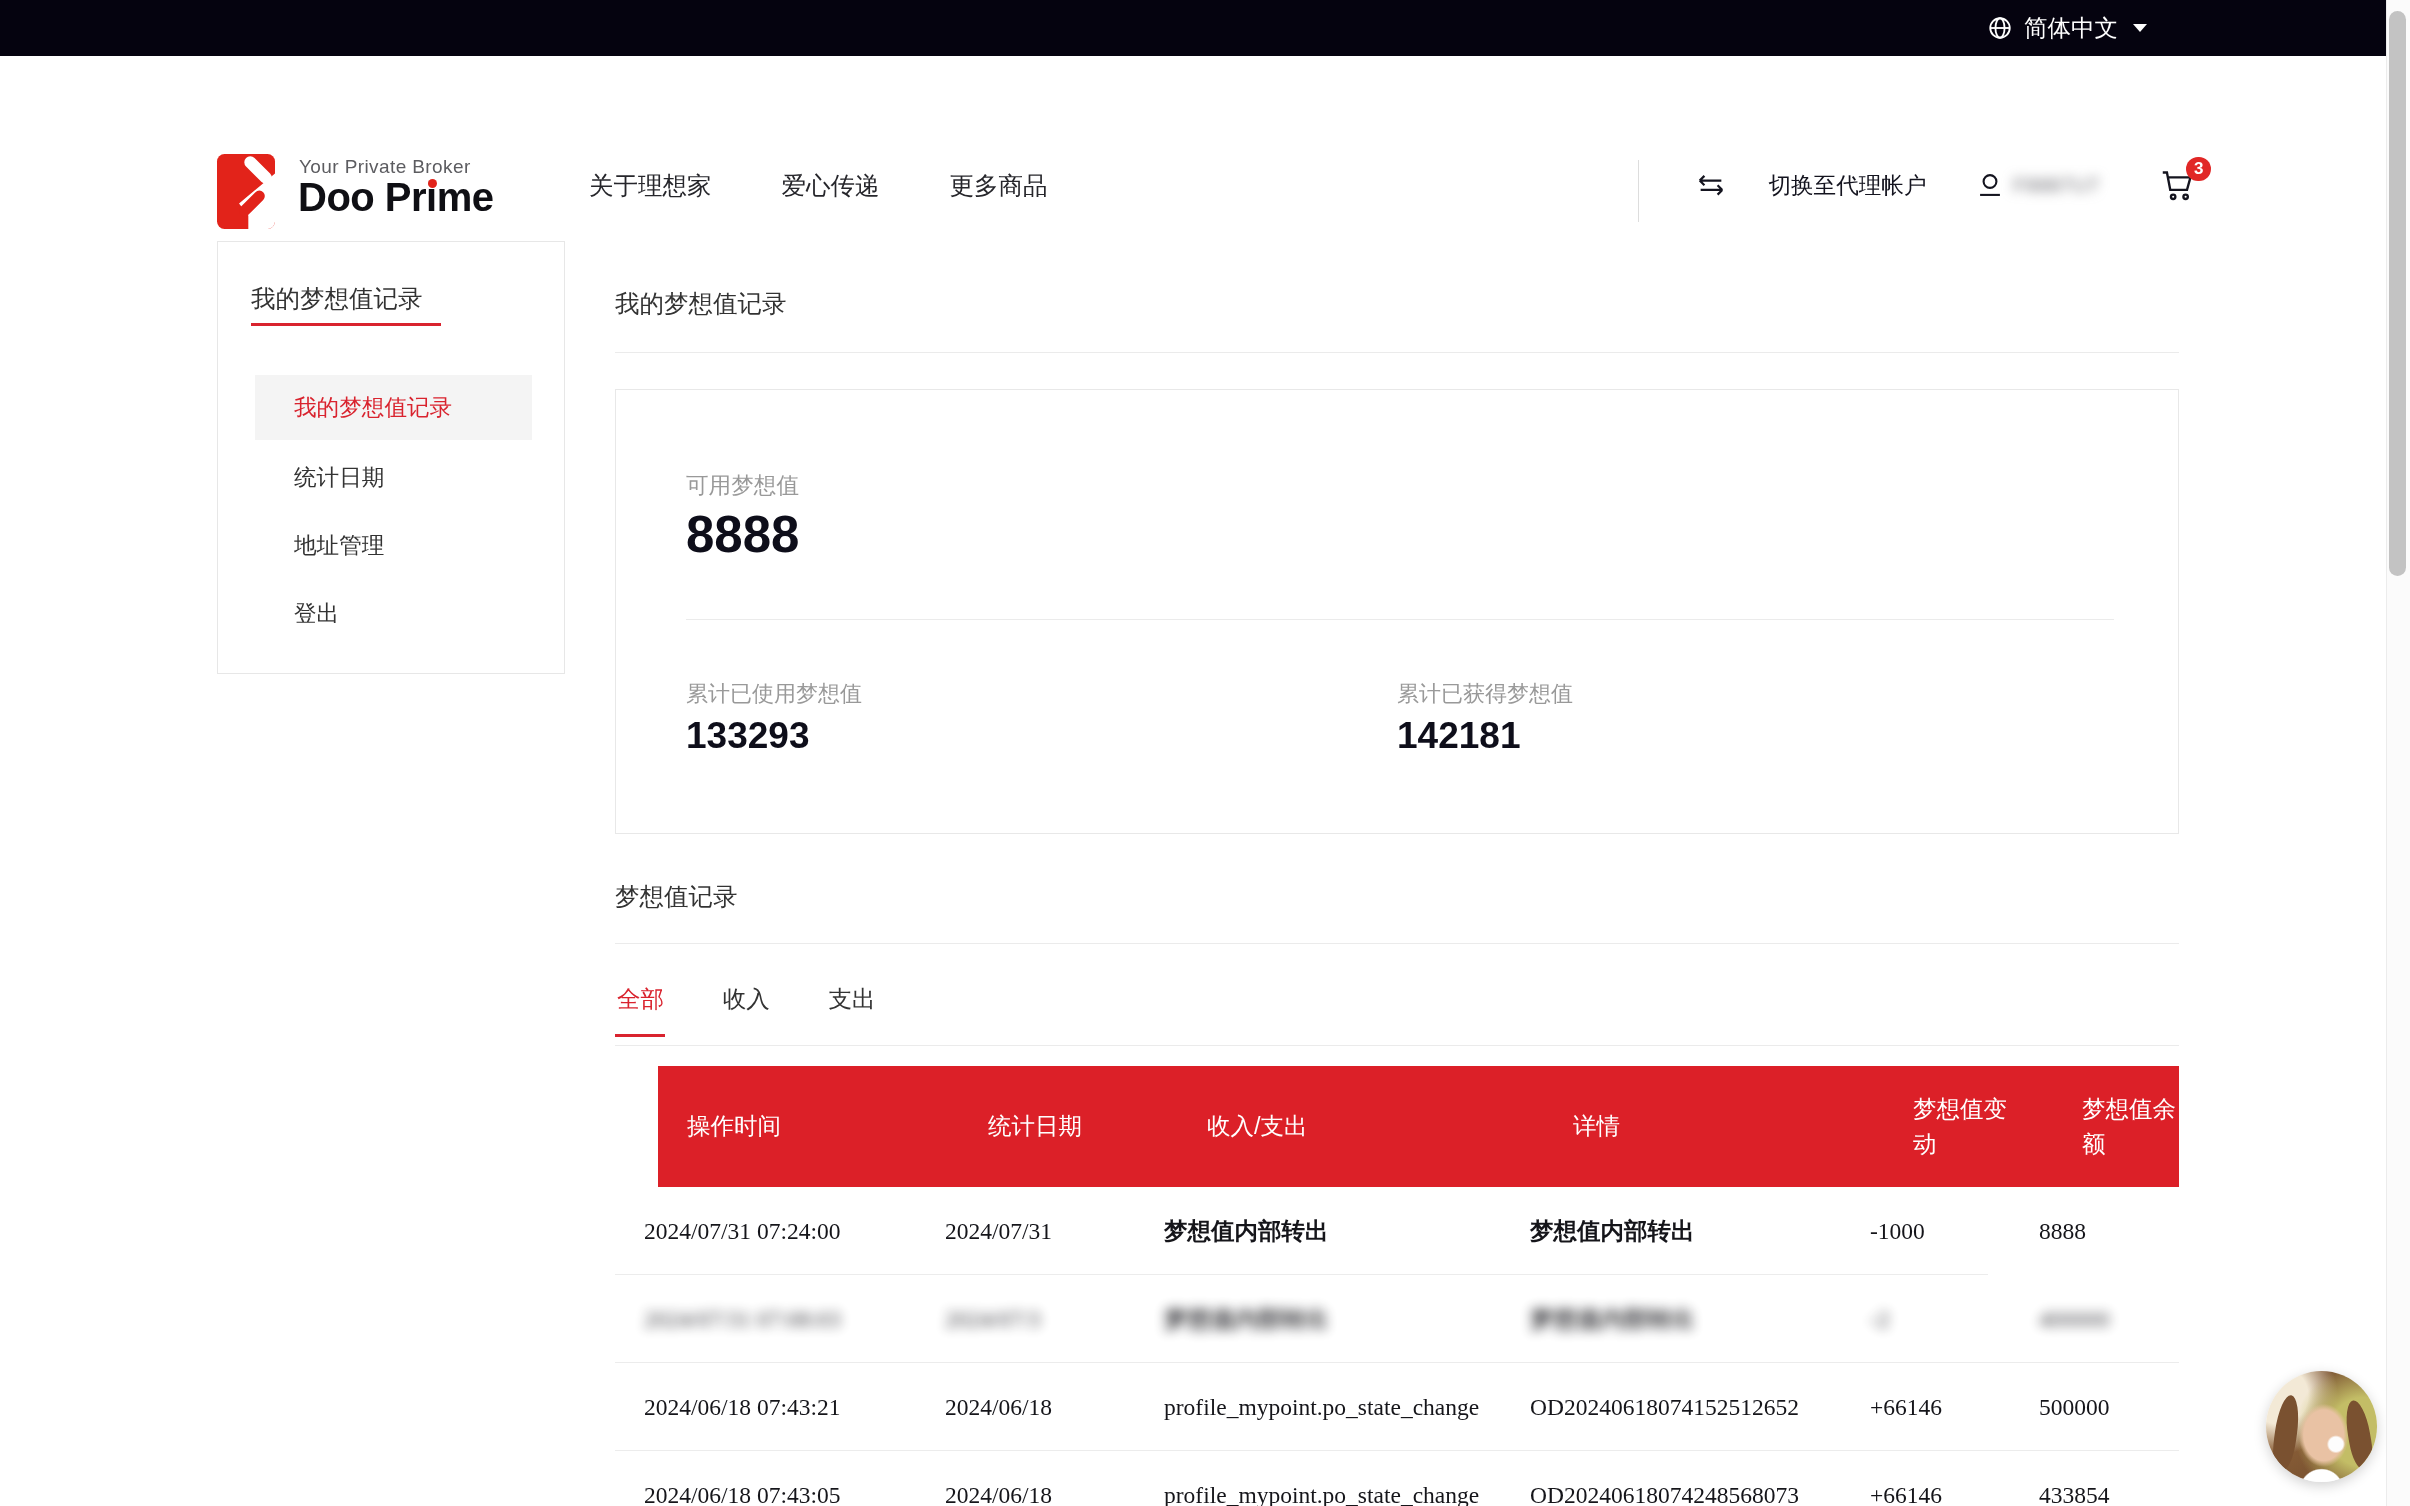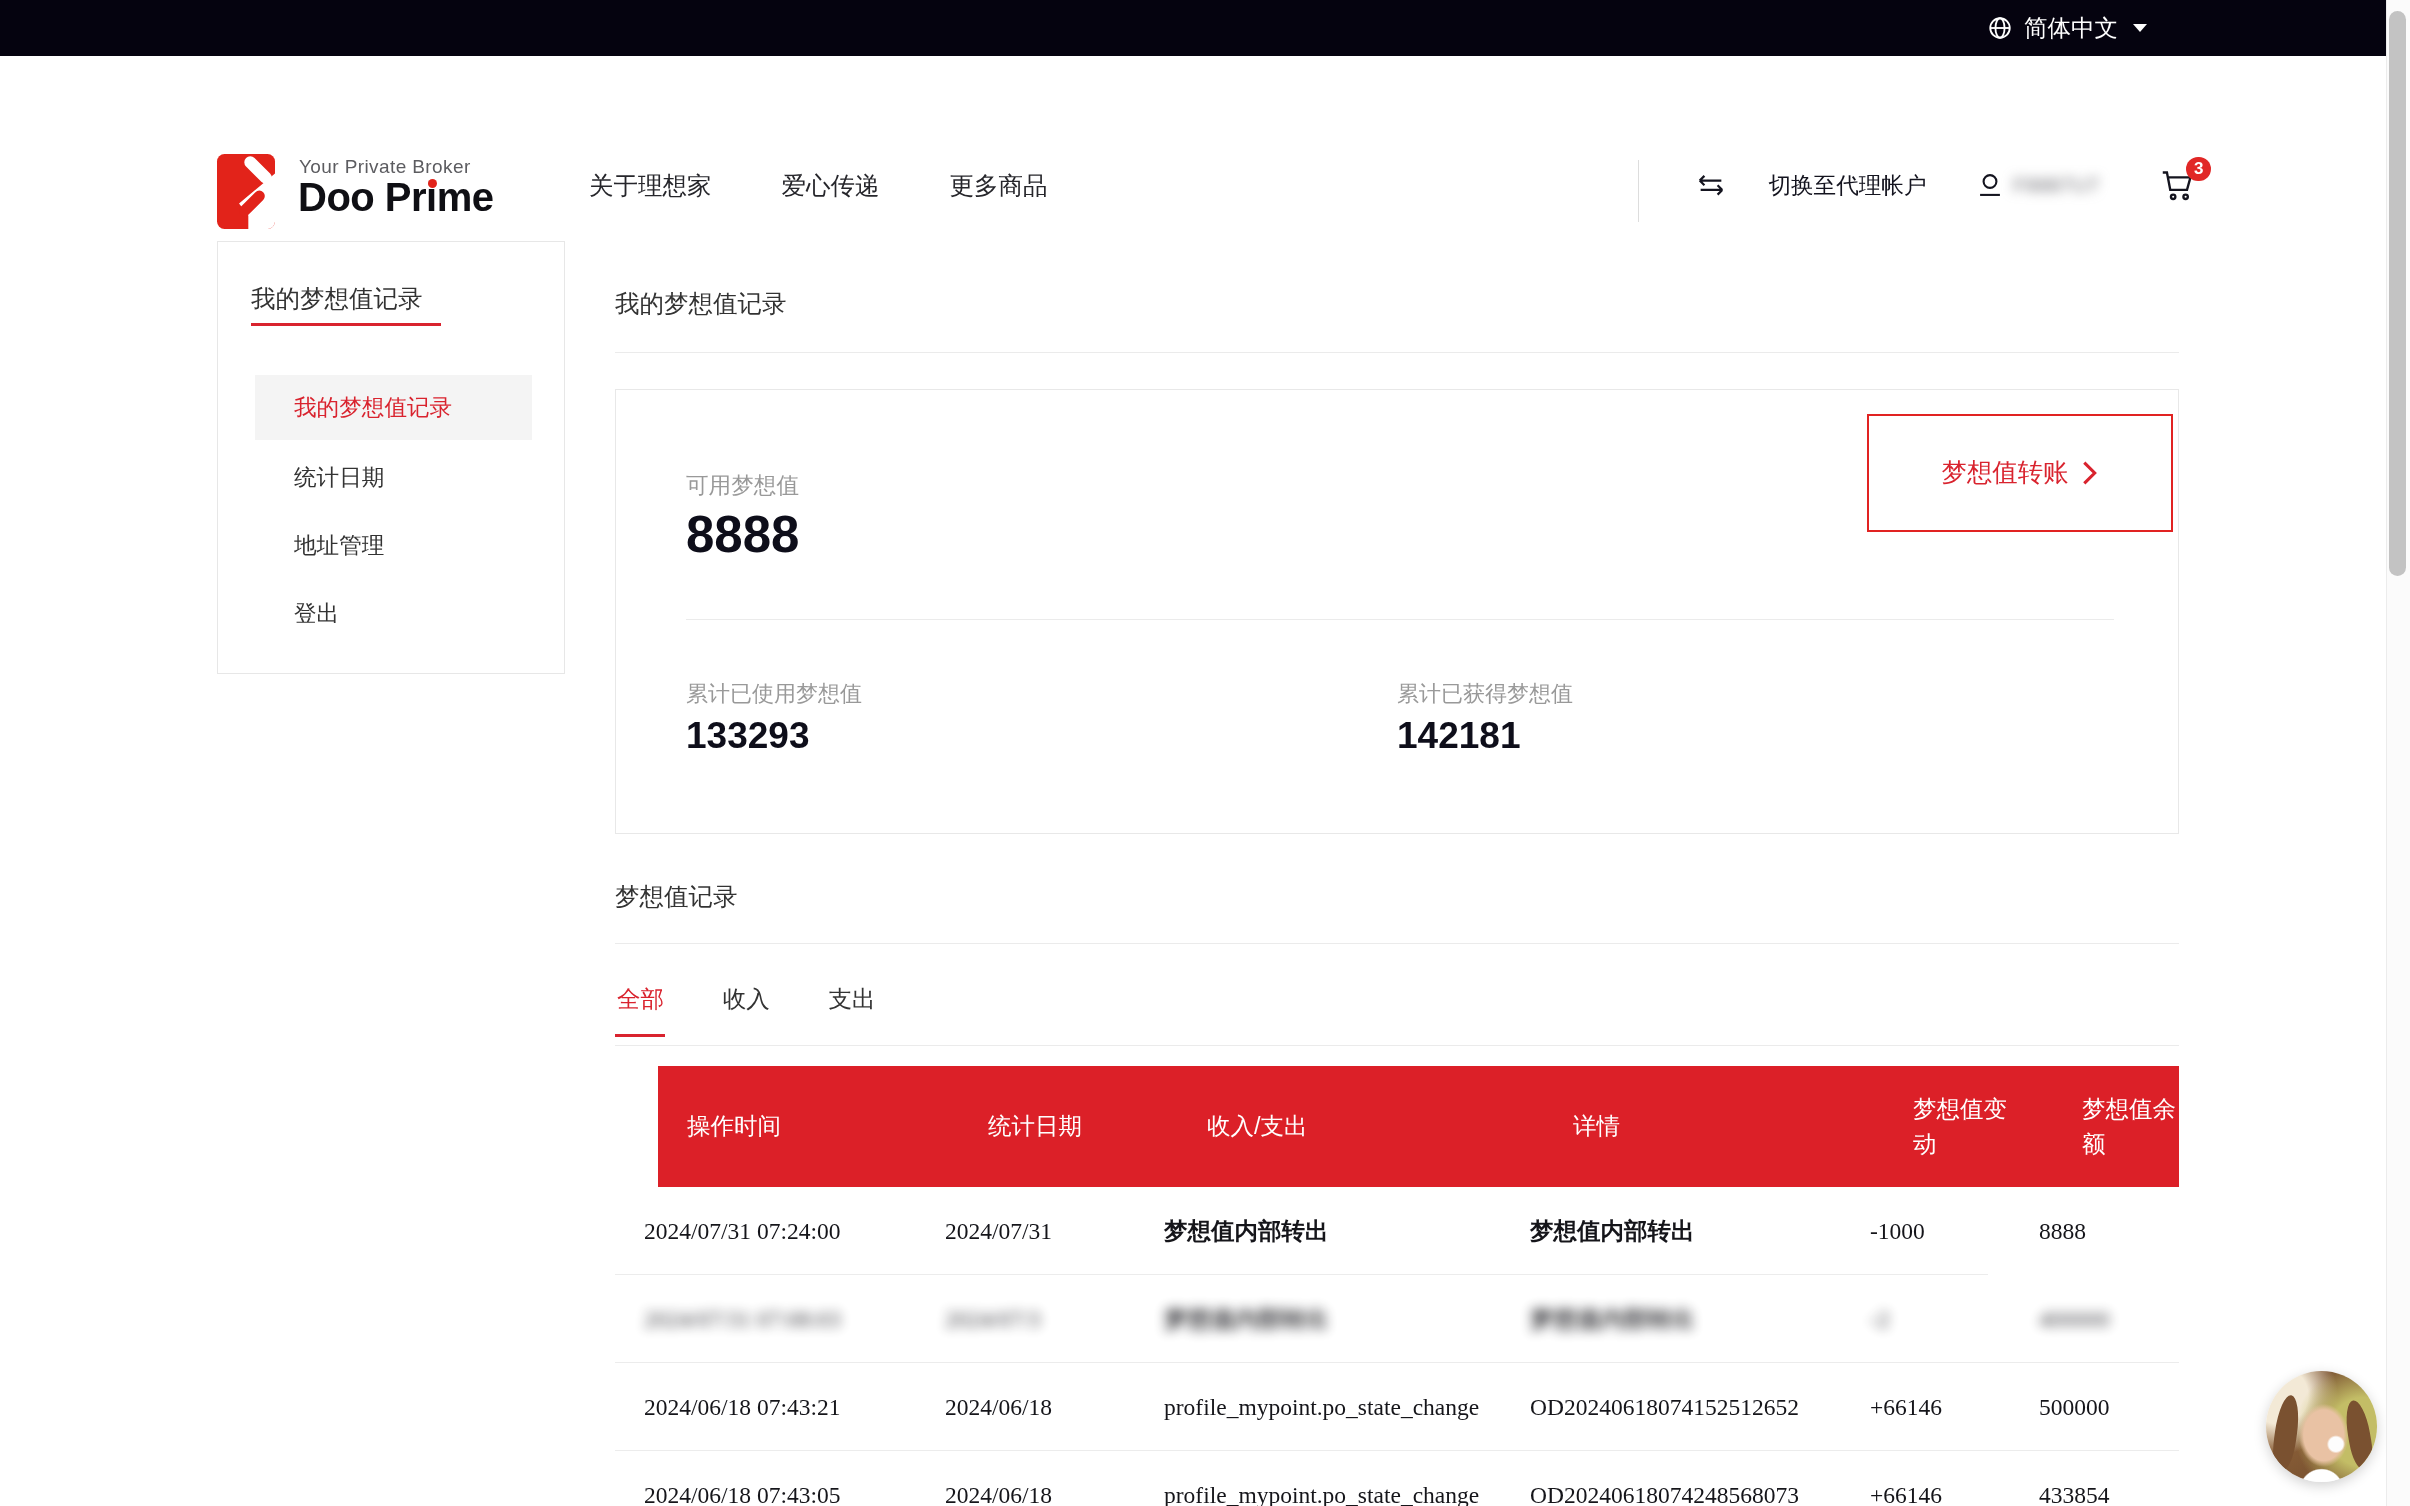--- a/index.html
+++ b/index.html
@@ -200,28 +200,20 @@
   <div class="sb-item sb-i3">登出</div>
 </div>
 
 <div class="page-title">我的梦想值记录</div>
 <div class="rule rule-a"></div>
 
 <div class="card">
   <div class="avail-label">可用梦想值</div>
   <div class="avail-value">8888</div>
 
-  <div class="transfer-btn">
-    <span>梦想值转账</span>
-    <span>
-      <svg width="17" height="26" viewBox="0 0 12 20" fill="none" stroke="#d9232e" stroke-width="2.4">
-        <polyline points="2,2 10,10 2,18"></polyline>
-      </svg>
-    </span>
-  </div>
 
   <div class="card-divider"></div>
 
   <div class="stat-label stat-used">累计已使用梦想值</div>
   <div class="stat-value stat-used">133293</div>
   <div class="stat-label stat-earned">累计已获得梦想值</div>
   <div class="stat-value stat-earned">142181</div>
 </div>
 
 <div class="records-title">梦想值记录</div>

